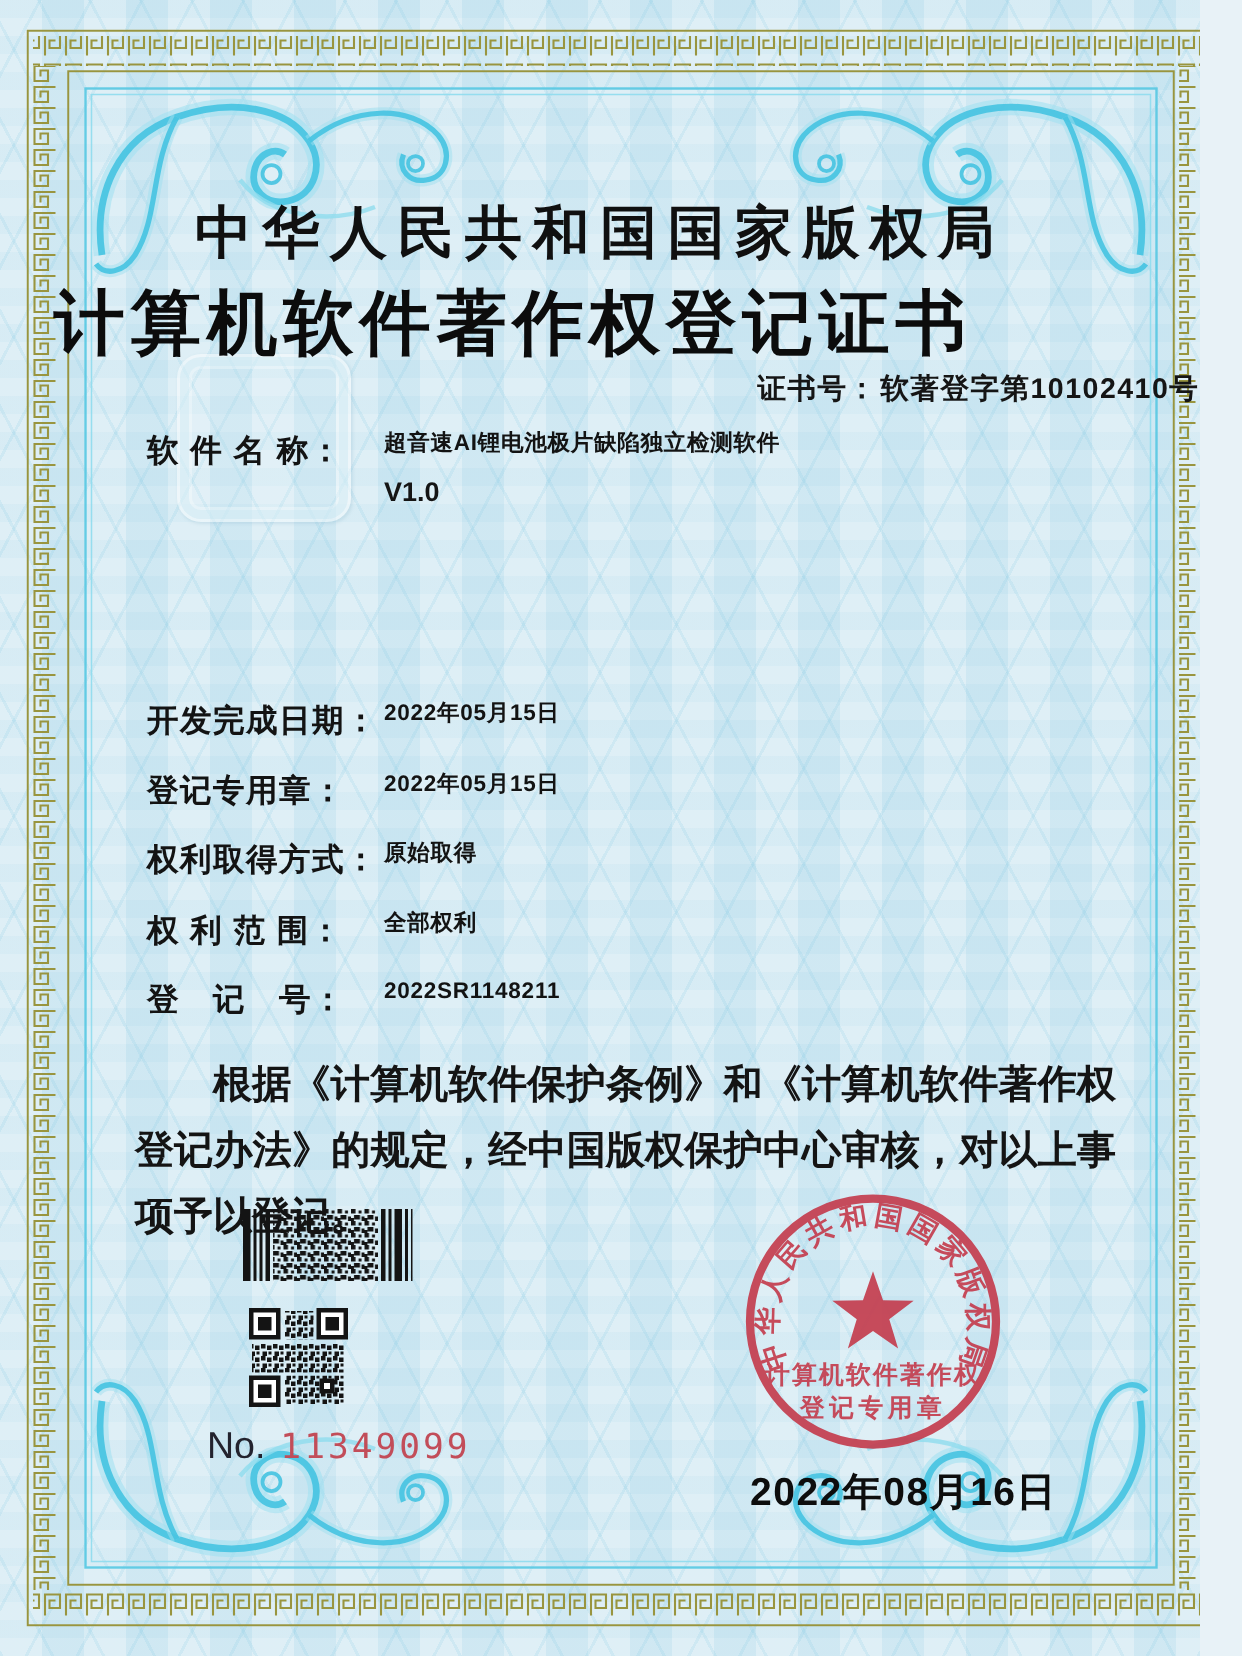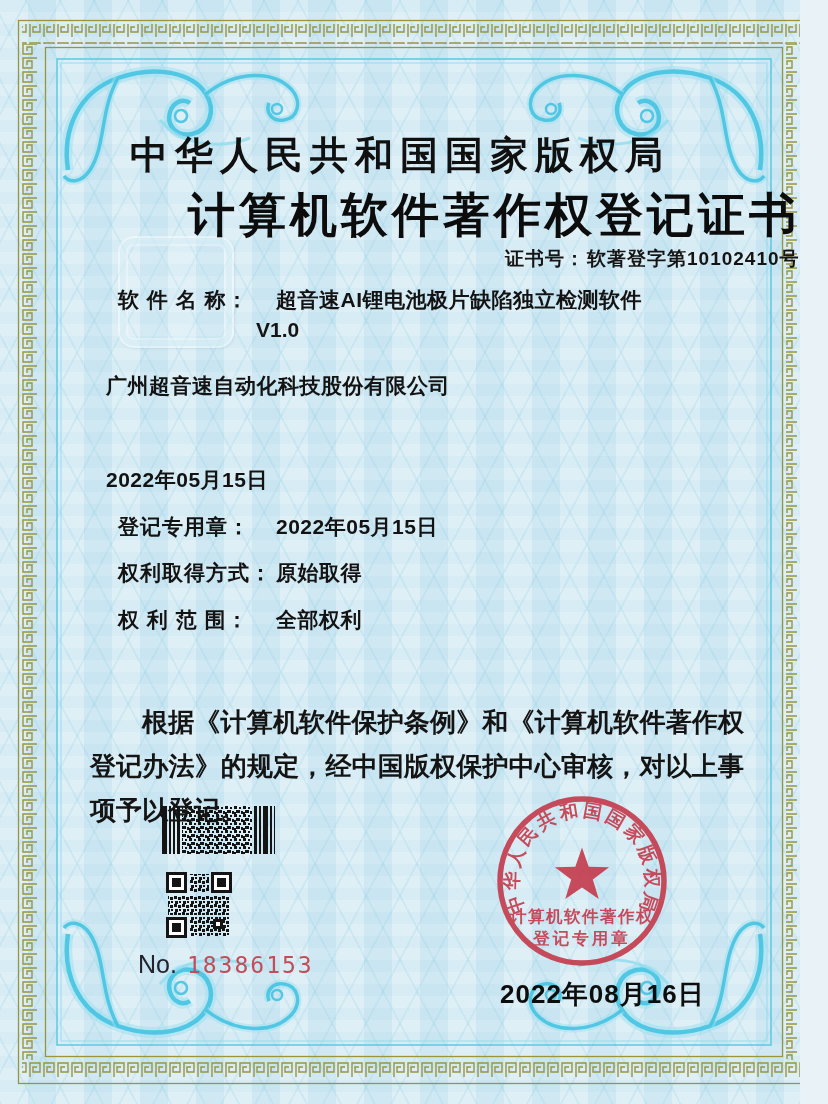--- a/index.html
+++ b/index.html
@@ -13,36 +13,36 @@
       repeating-linear-gradient(90deg, rgba(255,255,255,.20) 0 28px, rgba(183,222,237,.22) 28px 56px),
       repeating-linear-gradient(0deg, rgba(255,255,255,.10) 0 12px, rgba(171,215,233,.12) 12px 24px);
   }
   .abs{position:absolute;}
   .authority{
     left:0;right:0;top:130px;text-align:center;
     font-family:"Liberation Serif",serif;font-weight:600;
     font-size:38px;letter-spacing:7px;color:#101010;white-space:nowrap;
   }
   .cert-title{
-    left:0;right:0;top:184px;text-align:right;
+    left:0;right:0;top:184px;text-align:left;
     font-family:"Liberation Serif",serif;font-weight:700;
-    font-size:47px;letter-spacing:4px;color:#0c0c0c;white-space:nowrap;
+    font-size:47px;letter-spacing:4px;color:#0c0c0c;white-space:nowrap;padding-left:36px;
   }
   .cert-no{
     left:505px;top:246px;font-size:19px;font-weight:700;letter-spacing:1px;white-space:nowrap;
   }
   .cert-no .v{margin-left:2px;}
   .field-row{left:98px;display:flex;align-items:flex-start;white-space:nowrap;}
   .field-label{
-    width:150px;flex:0 0 150px;font-size:21px;font-weight:700;letter-spacing:1px;color:#131313;margin-left:20px;
+    width:150px;flex:0 0 150px;font-size:21px;font-weight:700;letter-spacing:1px;color:#131313;
   }
   .field-value{
-    margin-left:8px;font-size:21px;font-weight:700;color:#131313;letter-spacing:.5px;
-  }
-  .r0{top:286px}.r0b{top:318px;left:256px;font-size:21px;font-weight:700;}
+    margin-left:8px;font-size:15px;font-weight:700;color:#131313;letter-spacing:.5px;
+  }
+  .r0{top:286px}.r0b{top:318px;left:256px;font-size:18px;font-weight:700;}
   .r1{top:372px}.r2{top:466px}.r3{top:513px}.r4{top:559px}.r5{top:606px}.r6{top:652px}
   .statement{
     left:90px;top:700px;width:654px;
     font-size:26px;font-weight:700;line-height:44px;
     text-indent:2em;text-align:justify;color:#141414;
   }
   .emboss{
     left:118px;top:236px;width:112px;height:108px;border-radius:16px;
     border:2px solid rgba(255,255,255,.40);
     box-shadow:inset 0 0 0 6px rgba(196,228,240,.35), inset 0 0 0 8px rgba(255,255,255,.30), 1px 1px 2px rgba(140,185,205,.25);
@@ -109,36 +109,40 @@
     <span>证书号：</span><span class="v">软著登字第10102410号</span>
   </div>
 
   <div class="abs field-row r0">
     <span class="field-label">软 件 名 称：</span>
     <span class="field-value">超音速AI锂电池极片缺陷独立检测软件</span>
   </div>
   <div class="abs r0b">V1.0</div>
 
   <div class="abs field-row r1">
-    <span class="field-value">广州超音速自动化科技股份有限公司</span>
   </div>
   <div class="abs field-row r2">
+    <span class="field-label">开发完成日期：</span>
     <span class="field-value">2022年05月15日</span>
   </div>
   <div class="abs field-row r3">
     <span class="field-label">登记专用章：</span>
     <span class="field-value">2022年05月15日</span>
   </div>
   <div class="abs field-row r5">
     <span class="field-label">权 利 范 围：</span>
     <span class="field-value">全部权利</span>
   </div>
   <div class="abs field-row r4">
     <span class="field-label">权利取得方式：</span>
     <span class="field-value">原始取得</span>
+  </div>
+  <div class="abs field-row r6">
+    <span class="field-label">登　记　号：</span>
+    <span class="field-value">2022SR1148211</span>
   </div>
 
   <div class="abs statement">根据《计算机软件保护条例》和《计算机软件著作权登记办法》的规定，经中国版权保护中心审核，对以上事项予以登记。</div>
 
   <svg class="abs barcode" width="120" height="48" viewBox="0 0 120 48">
     <defs>
       <pattern id="bnoise" width="9" height="8" patternUnits="userSpaceOnUse">
         <rect x="0" y="0" width="3" height="3" fill="#141414"></rect>
         <rect x="5" y="1" width="2" height="2" fill="#141414"></rect>
         <rect x="2" y="4" width="4" height="3" fill="#141414"></rect>
@@ -196,18 +200,18 @@
     <circle cx="115" cy="111" r="82" fill="none" stroke="#c43a4b" stroke-width="5.5"></circle>
     <polygon points="0,-30 7.05,-9.71 28.53,-9.27 11.41,3.71 17.63,24.27 0,12 -17.63,24.27 -11.41,3.71 -28.53,-9.27 -7.05,-9.71" transform="translate(115,106) scale(0.95)" fill="#c43a4b"></polygon>
     <text font-size="18.5" letter-spacing="3.5">
       <textPath href="#sealArc" startOffset="0">中华人民共和国国家版权局</textPath>
     </text>
     <text x="115" y="152" text-anchor="middle" font-size="16.5" letter-spacing="1.5">计算机软件著作权</text>
     <text x="115" y="174" text-anchor="middle" font-size="16.5" letter-spacing="3">登记专用章</text>
   </svg>
 
   <div class="abs no-line">
-    <span class="no-label">No.</span><span class="no-value">18386153</span>
+    <span class="no-label">No.</span><span class="no-value">11349099</span>
   </div>
 
   <div class="abs issue-date">2022年08月16日</div>
 
 </div>
 
 </body></html>

